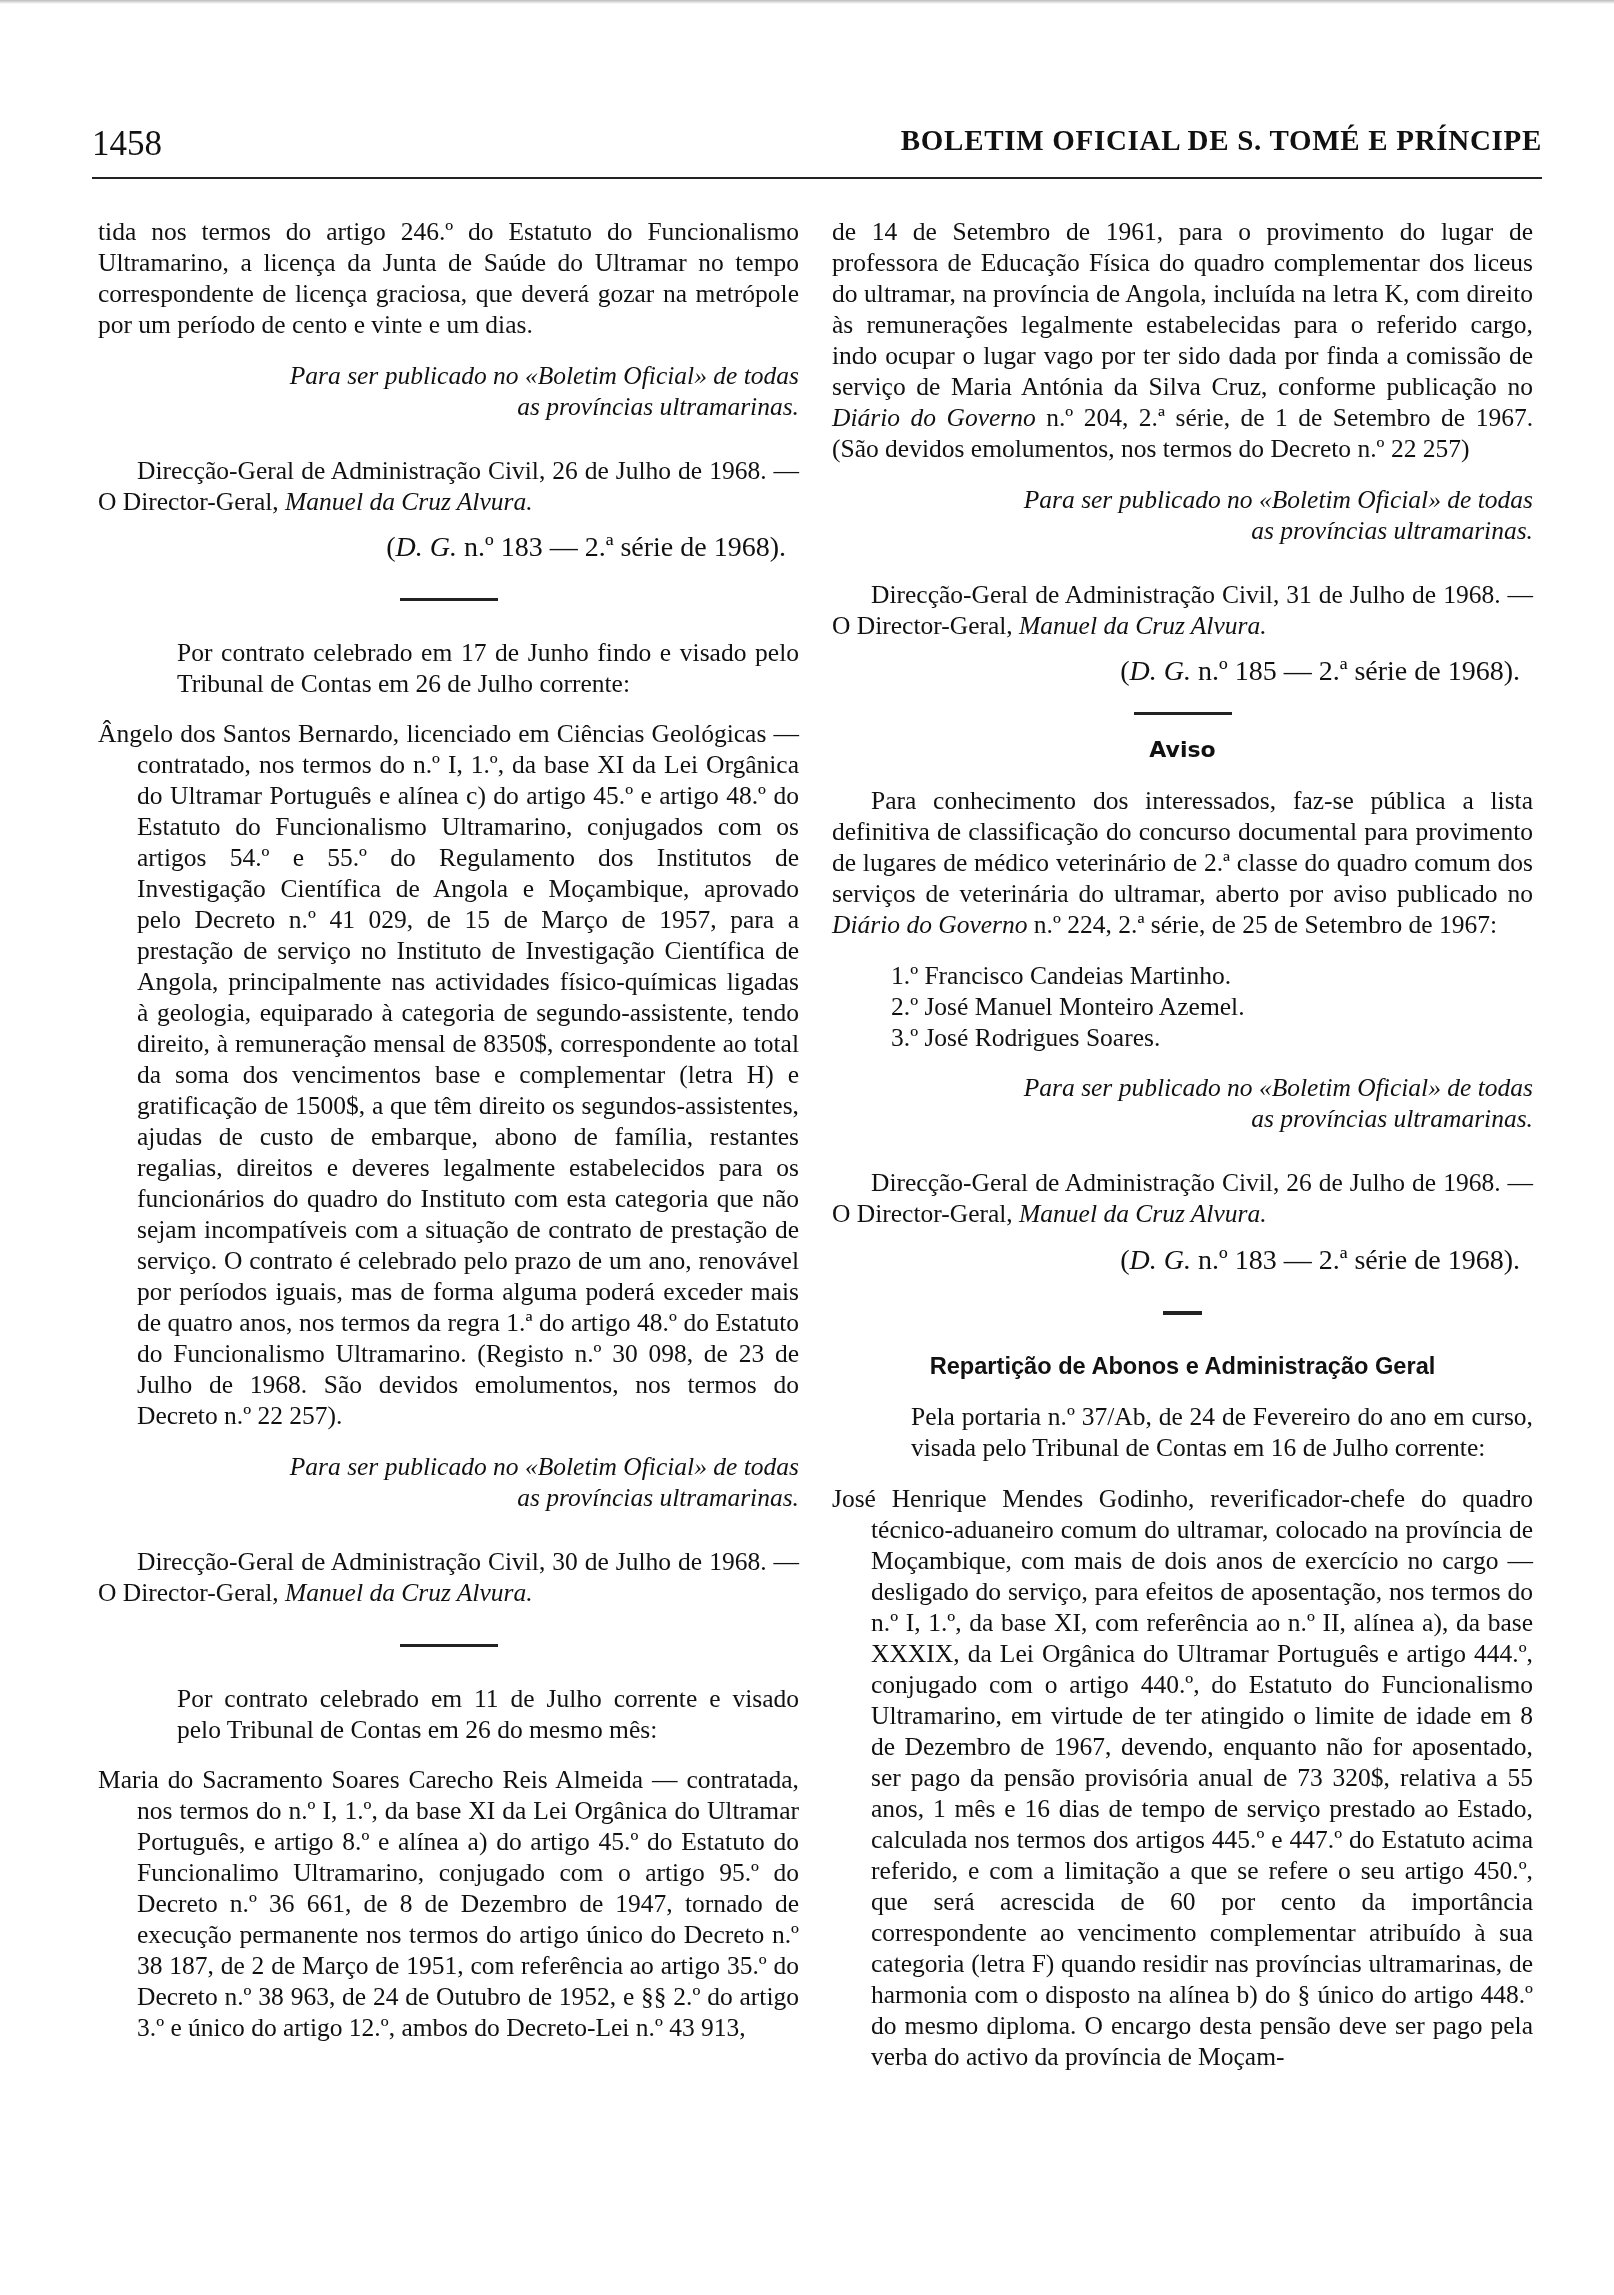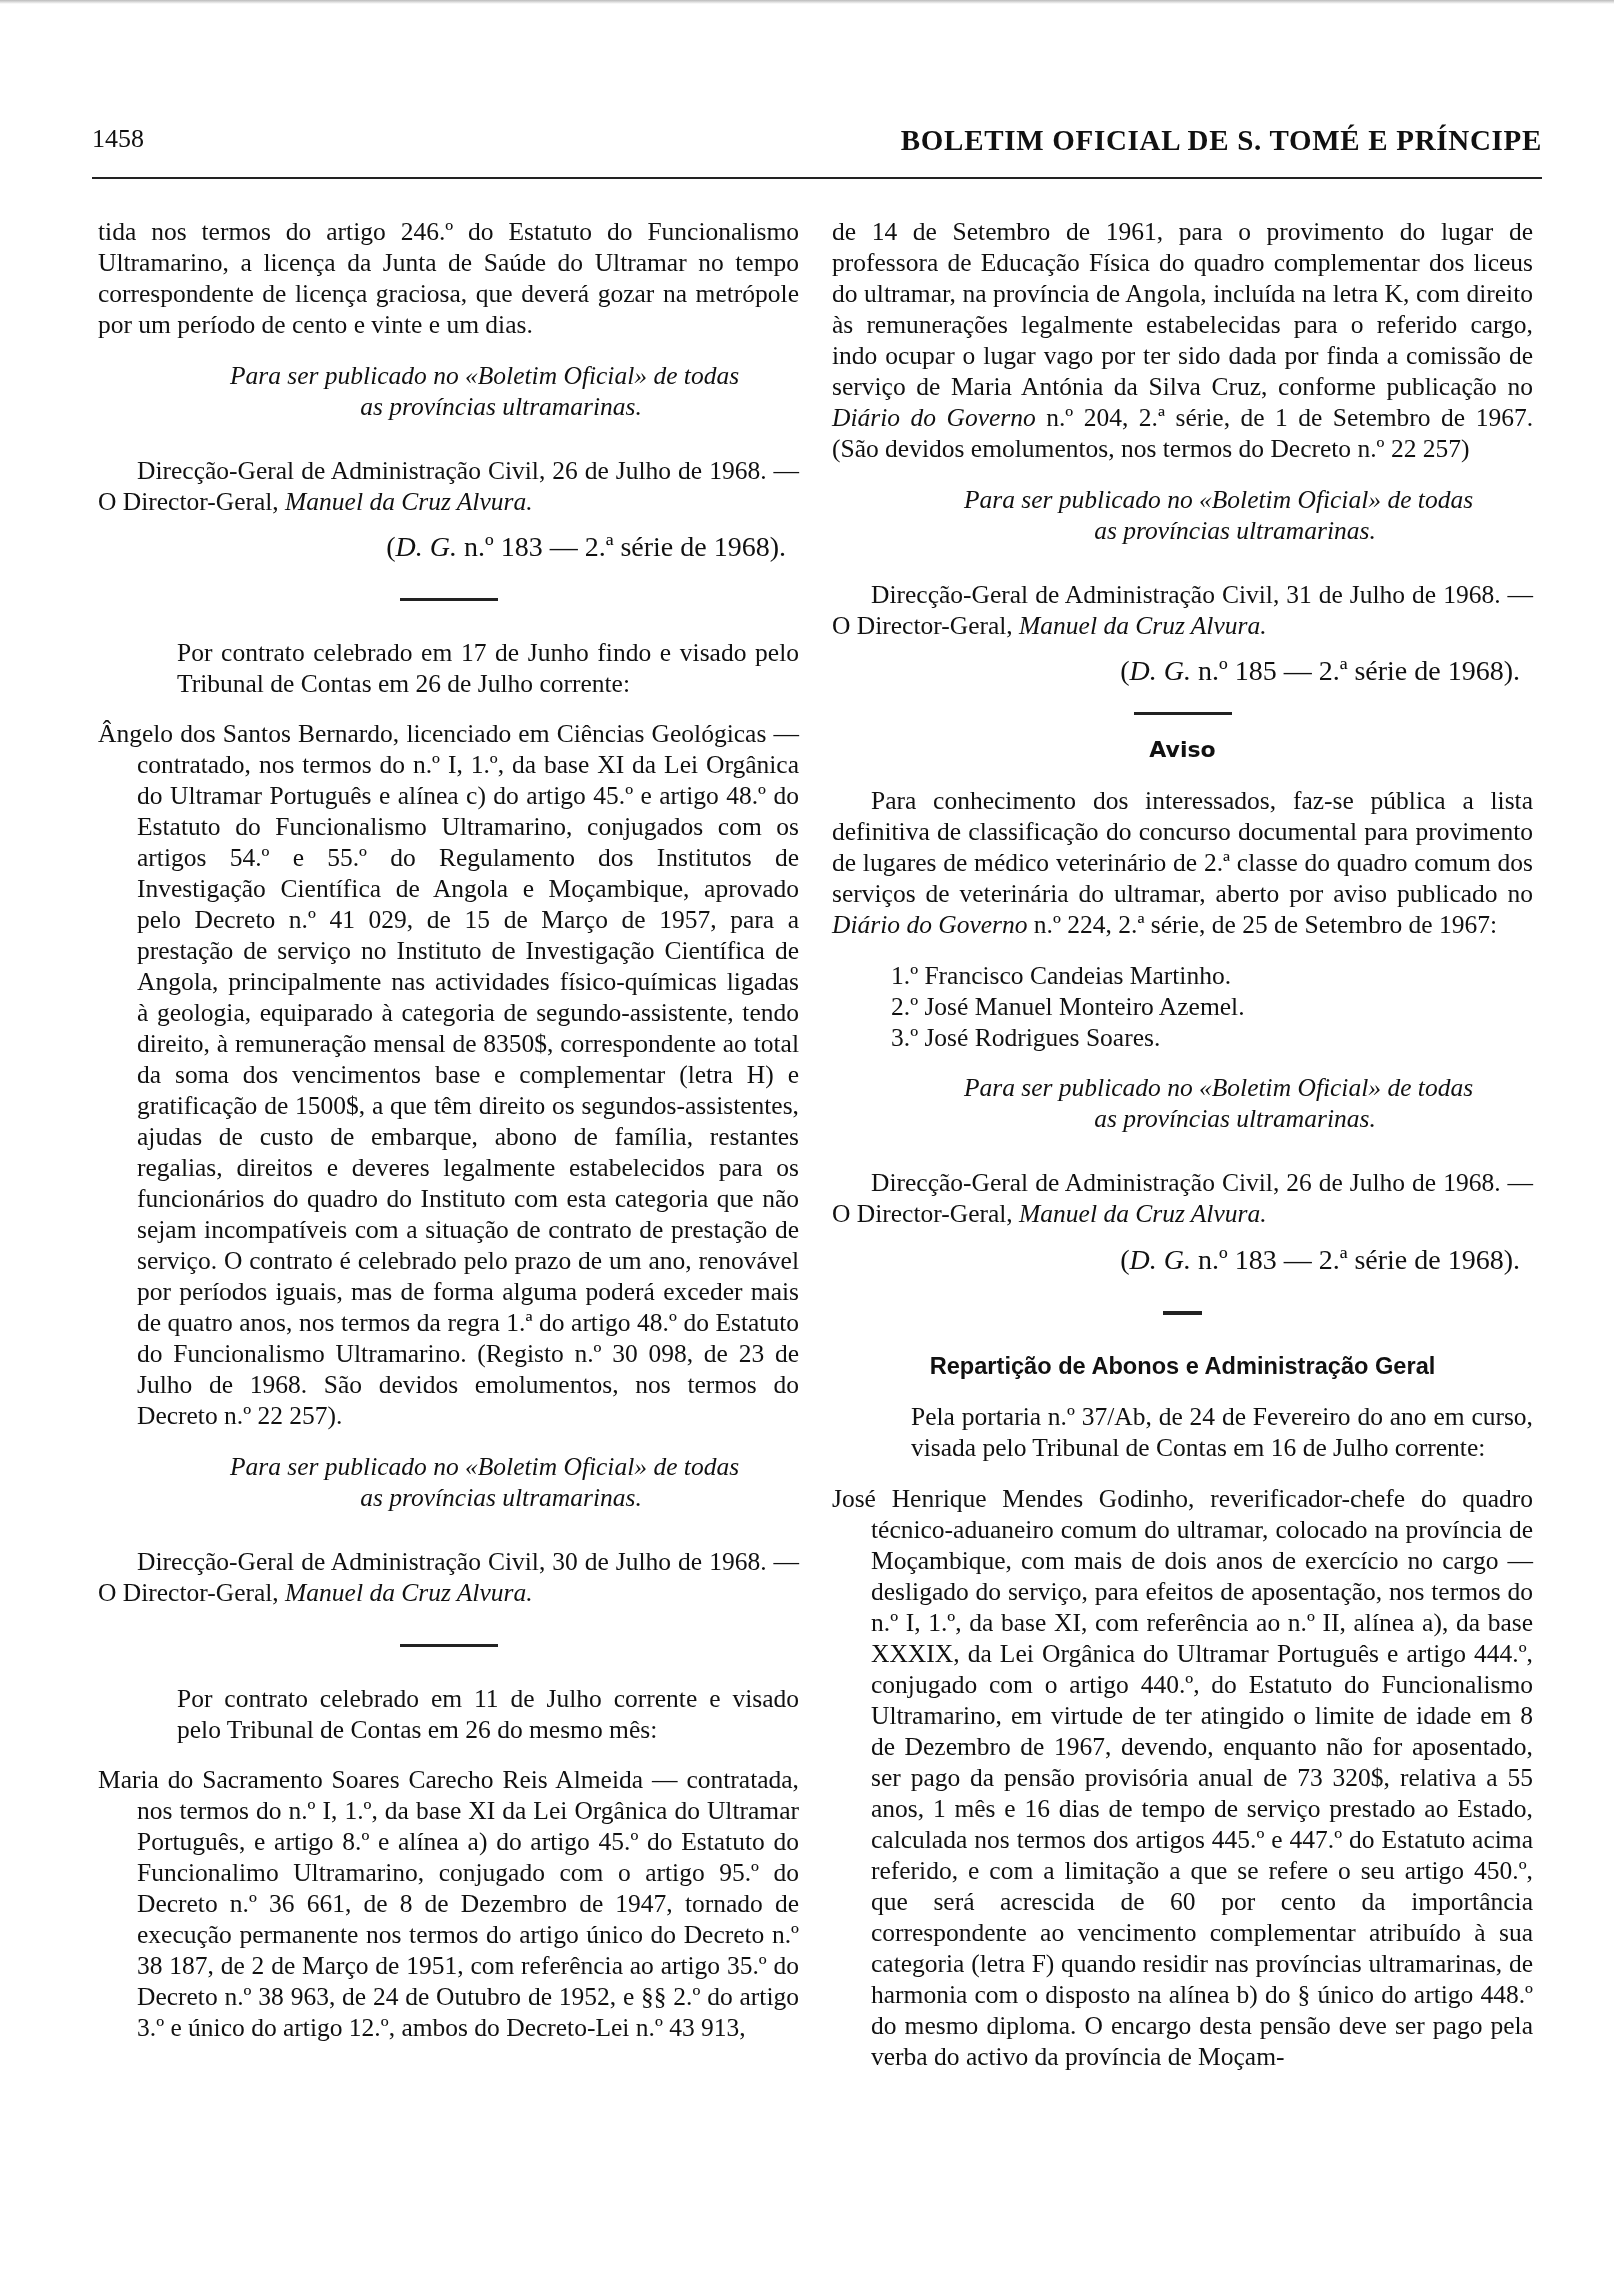--- a/index.html
+++ b/index.html
@@ -1,29 +1,29 @@
 <!DOCTYPE html>
 <html style="font-size:10.5px"><head>
 <meta charset="utf-8">
 <style>
   html, body { margin: 0; padding: 0; background: #ffffff; }
   body { width: 1614px; height: 2295px; position: relative; overflow: hidden; color: #111; font-family: "Liberation Serif", "DejaVu Serif", serif; }
   .top-rule { position: absolute; left: 0; top: 0; width: 1614px; height: 3.9px; background: linear-gradient(#bbb, #fff); }
   .header { position: absolute; top: 124px; left: 92px; right: 72px; height: 39px; }
-  .page-number { position: absolute; left: 0; top: 0; font-size: 26px; }
+  .page-number { position: absolute; left: 0; top: 0; font-size: 35px; }
   .running-title { position: absolute; right: 0; top: 0; font-size: 29px; letter-spacing: 0.7px; font-weight: bold; }
   .header-rule { position: absolute; top: 177px; left: 92px; right: 72px; height: 2px; background: #222; }
   .col { position: absolute; top: 216px; width: 701px; font-size: 25.5px; line-height: 31px; text-align: justify; }
   .col-left { left: 98px; }
   .col-right { left: 832px; }
   p { margin: 0; }
   .para { text-indent: 0; }
   .indent { text-indent: 39px; }
   .hang { padding-left: 39px; text-indent: -39px; }
-  .pub { font-style: italic; padding-left: 72px; padding-right: 0; margin-top: 19.7px; text-align: center; }
+  .pub { font-style: italic; padding-left: 72px; padding-right: 0; margin-top: 19.7px; text-align: right; }
   .pub .second { display: block; padding-left: 33px; }
   .sig { text-indent: 39px; margin-top: 33px; }
   .sig i { font-style: italic; }
   .ref { text-align: right; font-size: 28px; margin-top: 14.4px; padding-right: 13px; }
   .ref i { font-style: italic; }
   .sep { width: 98px; height: 2.6px; background: #222; margin: 36px auto 36px auto; }
   .sep.small { width: 39px; height: 3.9px; }
   .section-title { text-align: center; font-family: "DejaVu Sans", sans-serif; font-weight: bold; font-size: 22px; margin: 13px 0 19.7px 0; }
   .list { padding-left: 59px; margin-top: 19.7px; }
   .list p { text-align: left; }

